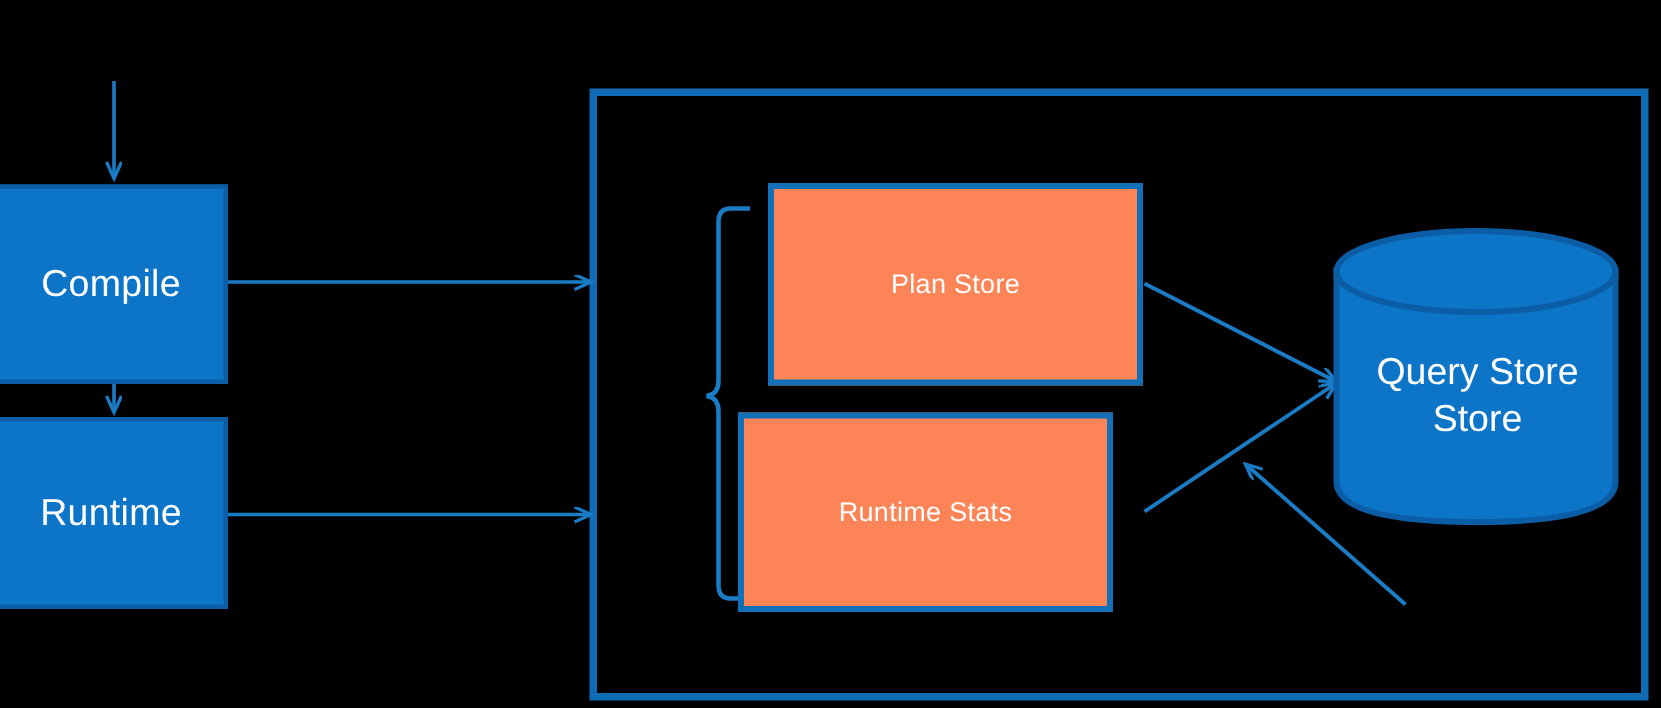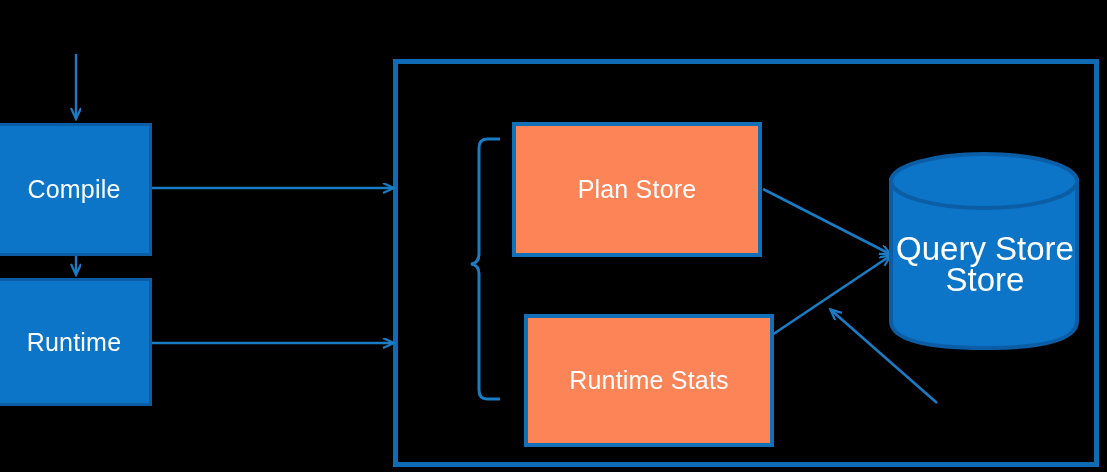--- a/index.html
+++ b/index.html
@@ -34,26 +34,26 @@
     letter-spacing: 0.2px;
   }
   .blue-box {
     background: #0c75c8;
     border: 3px solid #0b5ea6;
     font-size: 25px;
   }
   .orange-box {
     background: #fd8457;
     border: 4px solid #1170b8;
-    font-size: 25px;
+    font-size: 18px;
   }
   .cyl-label {
     position: absolute;
     color: #ffffff;
-    font-size: 33px;
+    font-size: 25px;
     line-height: 31px;
     text-align: center;
     font-family: "Liberation Sans", sans-serif;
   }
 </style>
 </head>
 <body>
 
 <div id="canvas">
 
@@ -93,21 +93,21 @@
   </div>
 
   <div class="node-box blue-box" style="left:-4px; top:278px; width:156px; height:128px;">
     <span>Runtime</span>
   </div>
 
   <div class="node-box orange-box" style="left:512px; top:122px; width:250px; height:135px;">
     <span>Plan Store</span>
   </div>
 
-  <div class="node-box orange-box" style="left:524px; top:275px; width:250px; height:133px;margin-top:39px;">
+  <div class="node-box orange-box" style="left:492px; top:275px; width:250px; height:133px;">
     <span>Runtime Stats</span>
   </div>
 
   <div class="cyl-label" style="left:890px; top:233px; width:190px;">
     <div>Query Store</div>
     <div>Store</div>
   </div>
 
 </div>
 

